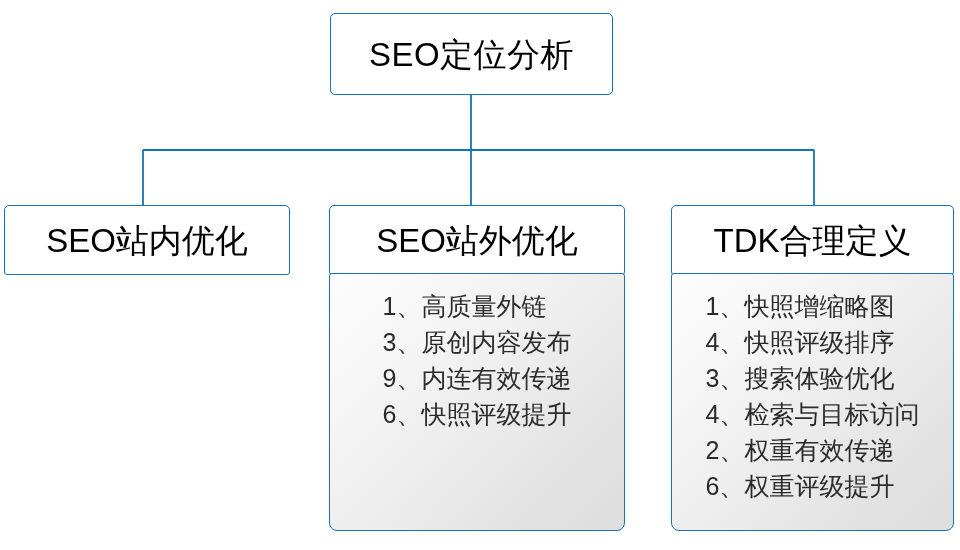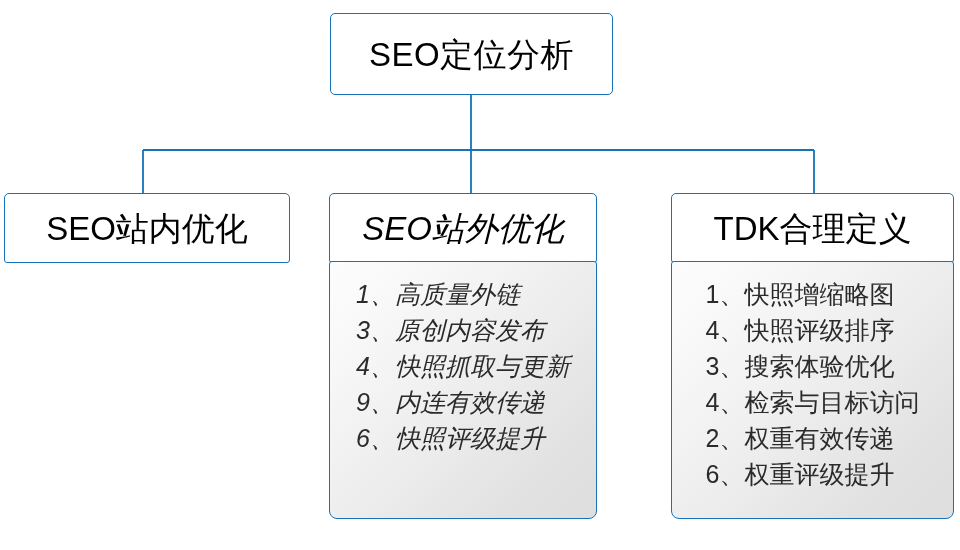--- a/index.html
+++ b/index.html
@@ -49,21 +49,21 @@
     font-size: 33px;
     color: #000000;
     letter-spacing: 0.5px;
     line-height: 1;
     white-space: nowrap;
   }
 
   
   .column {
     position: absolute;
-    top: 193px;
+    top: 205px;
   }
   .col-header {
     box-sizing: border-box;
     height: 70px;
     border: 1.6px solid #1672b9;
     border-radius: 5px 5px 3px 3px;
     background: #ffffff;
     display: flex;
     align-items: center;
     justify-content: center;
@@ -93,21 +93,21 @@
   }
   .item {
     font-size: 25px;
     line-height: 36px;
     color: #2b2b2b;
     white-space: nowrap;
   }
 
   
   #column-1 { left: 4px;   width: 286px; }
-  #column-2 { left: 329px; width: 268px; font-style: italic; }
+  #column-2 { left: 329px; width: 296px; }
   #column-3 { left: 671px; width: 283px; }
 </style>
 </head>
 <body>
 
 <div id="diagram">
 
   <svg id="connectors" viewBox="0 0 960 550" width="960" height="550">
 
     <line x1="471" y1="95" x2="471" y2="150" stroke="#1672b9" stroke-width="1.8"></line>
@@ -130,21 +130,20 @@
   </div>
 
   <div class="column" id="column-2">
     <div class="col-header">
       <span class="col-header-label">SEO站外优化</span>
     </div>
     <div class="col-body">
       <ul class="item-list">
         <li class="item">1、高质量外链</li>
         <li class="item">3、原创内容发布</li>
-        <li class="item">4、快照抓取与更新</li>
         <li class="item">9、内连有效传递</li>
         <li class="item">6、快照评级提升</li>
       </ul>
     </div>
   </div>
 
   <div class="column" id="column-3">
     <div class="col-header">
       <span class="col-header-label">TDK合理定义</span>
     </div>

